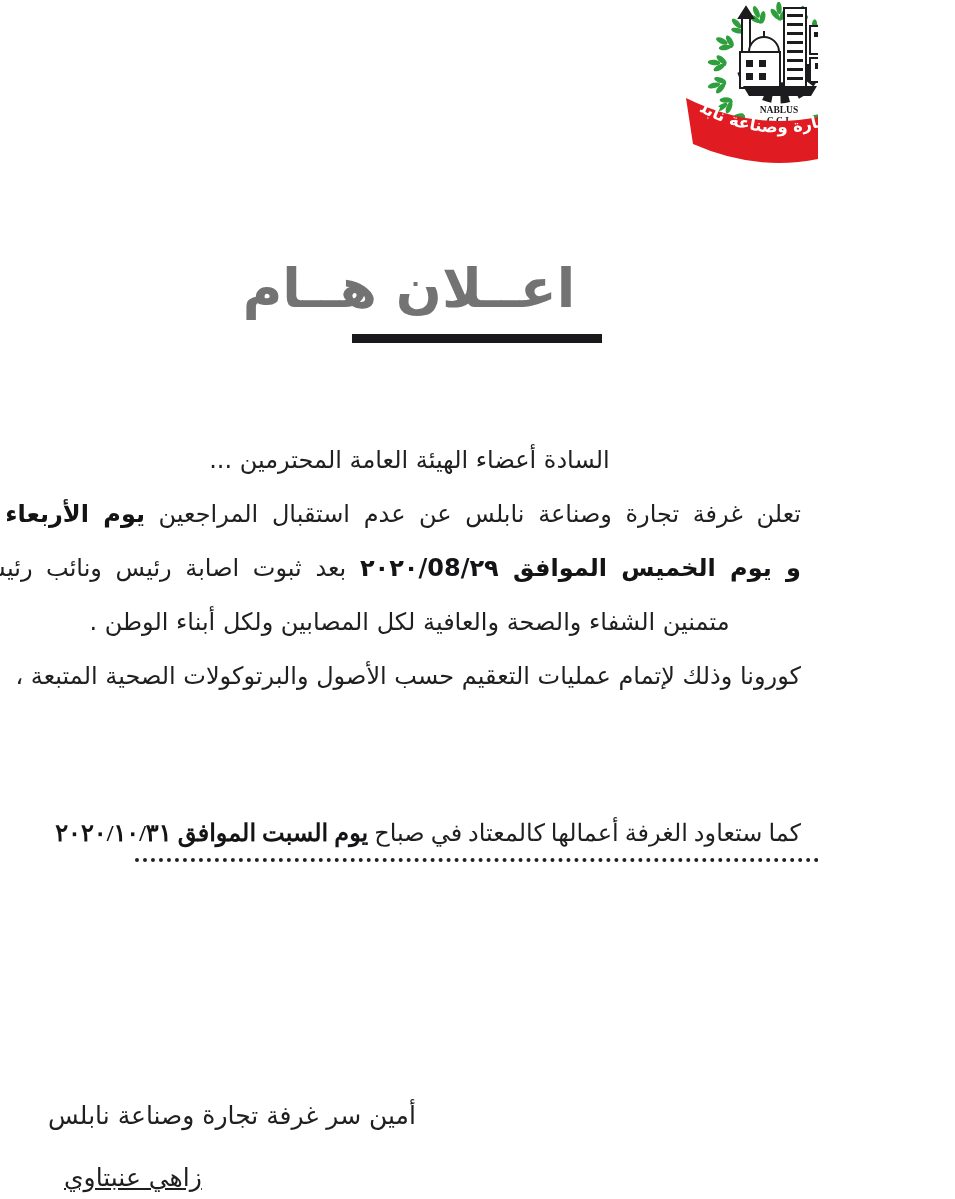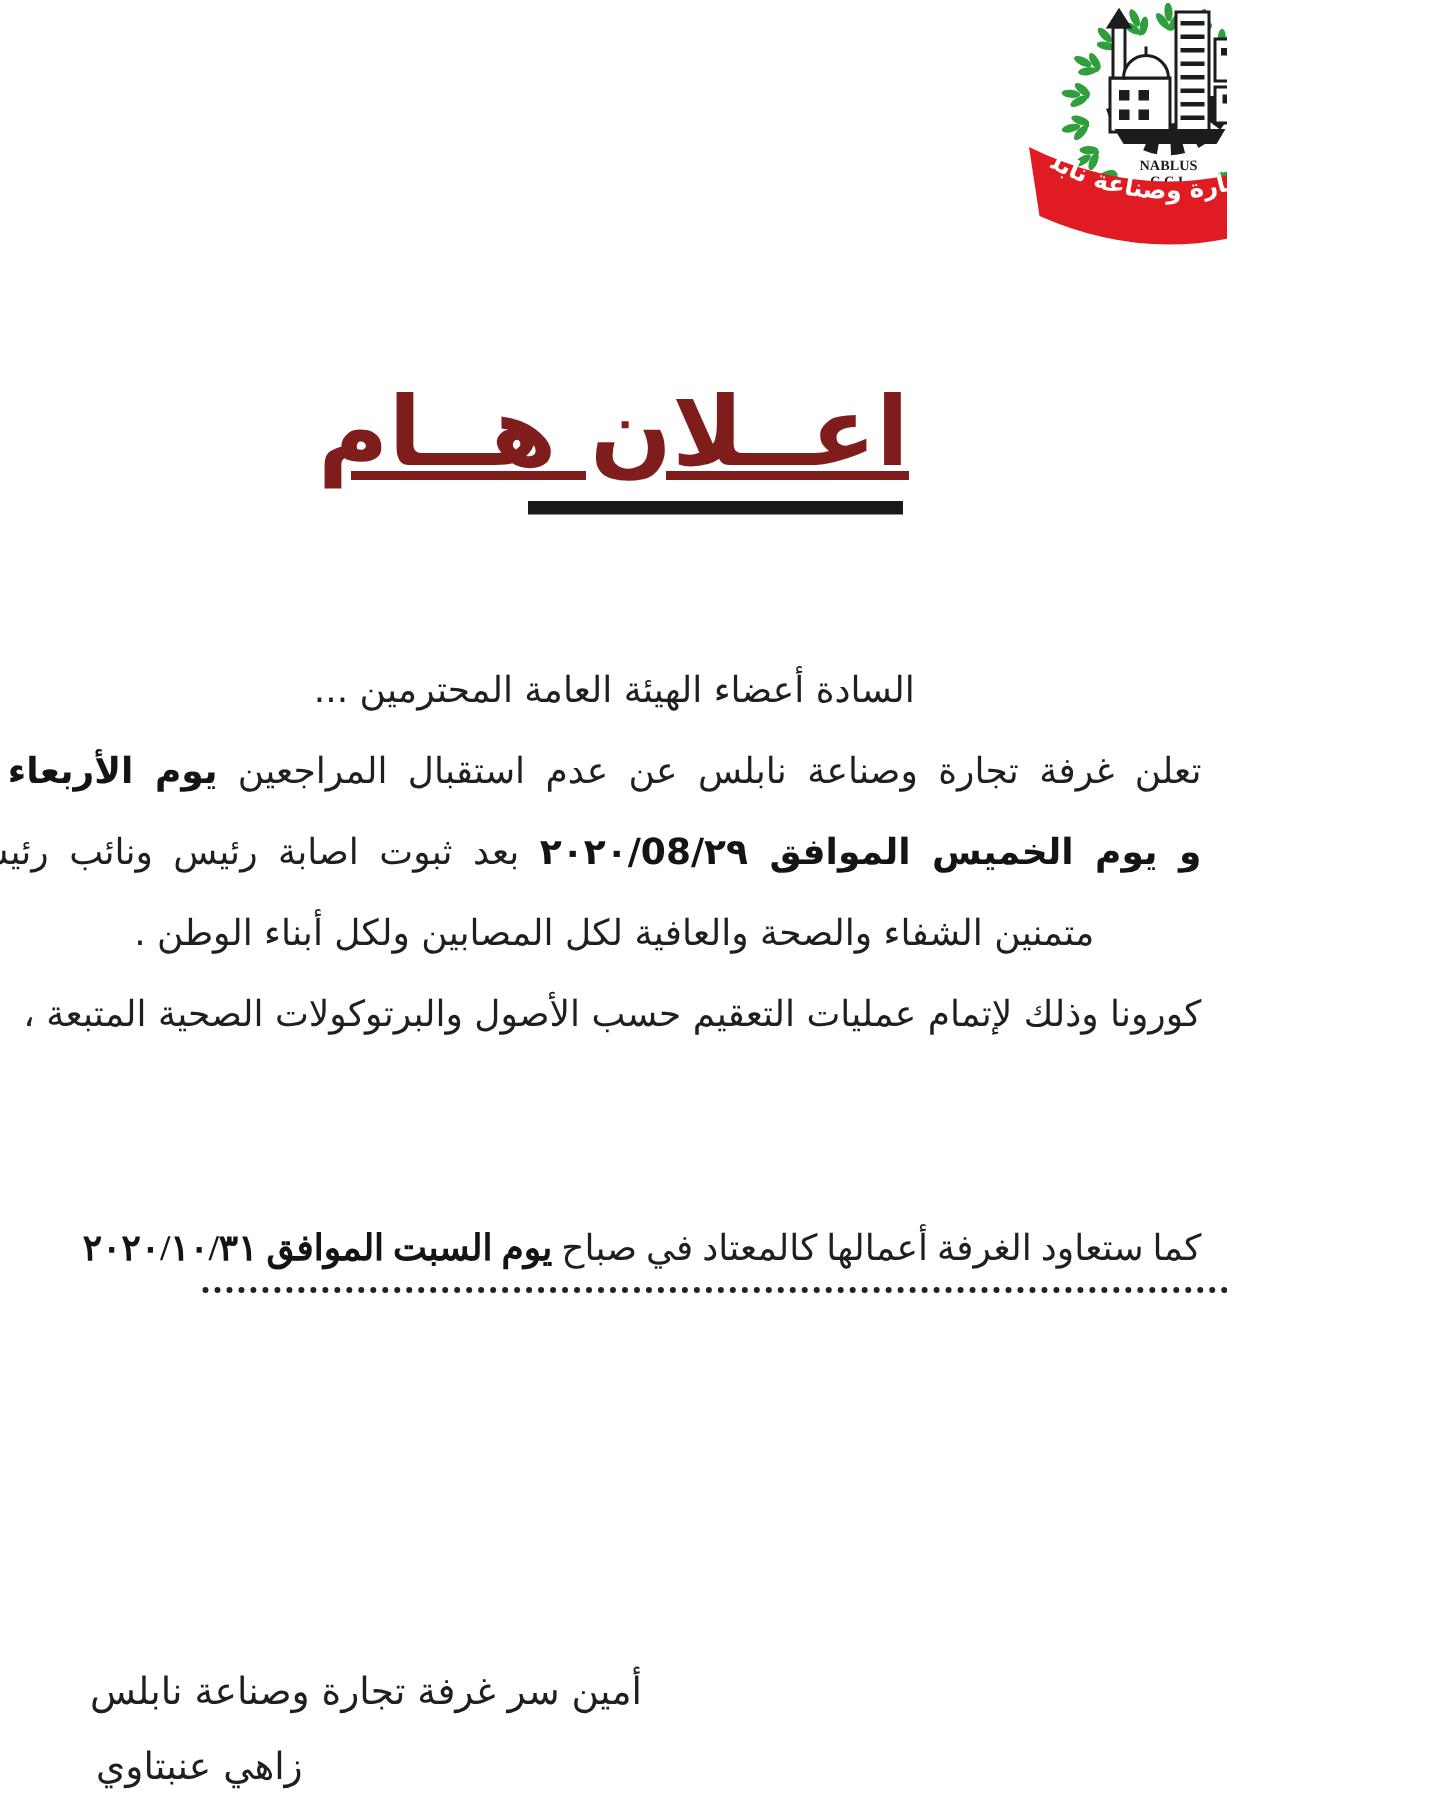--- a/index.html
+++ b/index.html
@@ -7,23 +7,22 @@
     position:relative;width:818px;height:1199px;background:#ffffff;
     font-family:"DejaVu Sans",sans-serif;color:#1f1f21;overflow:hidden;
   }
   
   .logo{position:absolute;left:683px;top:2px;width:192px;height:162px;}
   .logo svg{width:100%;height:100%;display:block;}
   
   .title{
     position:absolute;top:246px;left:0;width:100%;margin:0;
     text-align:center;direction:rtl;
-    font-size:64px;line-height:86px;font-weight:bold;color:#7f1d1d;
+    font-size:54px;line-height:86px;font-weight:bold;color:#737373;
     letter-spacing:0px;
-    text-decoration:underline;
   }
   .title-underline{
     position:absolute;top:334px;left:352px;width:250px;height:9px;
     background:#19191b;
   }
   
   .body-block{
     position:absolute;top:433px;left:18px;right:17px;
     direction:rtl;text-align:center;
     font-size:24px;line-height:54px;color:#1f1f21;
@@ -36,28 +35,28 @@
     position:absolute;top:806px;left:18px;right:17px;
     direction:rtl;text-align:right;white-space:nowrap;
     font-size:24px;line-height:54px;color:#1f1f21;margin:0;font-family:Liberation Serif, serif;
   }
   .dotted-separator{
     position:absolute;top:858px;left:135px;width:812px;height:0;
     border-bottom:4px dotted #222224;
   }
   
   .sig-title{
-    position:absolute;left:48px;top:1098px;margin:12px;
+    position:absolute;left:48px;top:1098px;margin:0;
     direction:rtl;white-space:nowrap;
     font-size:25px;line-height:36px;color:#1f1f21;
   }
   .sig-name{
     position:absolute;left:64px;top:1160px;margin:0;
     direction:rtl;white-space:nowrap;
-    font-size:25px;line-height:36px;color:#1f1f21;
+    font-size:25px;line-height:36px;color:#1f1f21;text-decoration:underline;
   }
   .logo-en-text{
     font-family:"Liberation Serif",serif;font-weight:bold;
   }
 </style>
 </head>
 <body>
 
 <div class="page">
 

